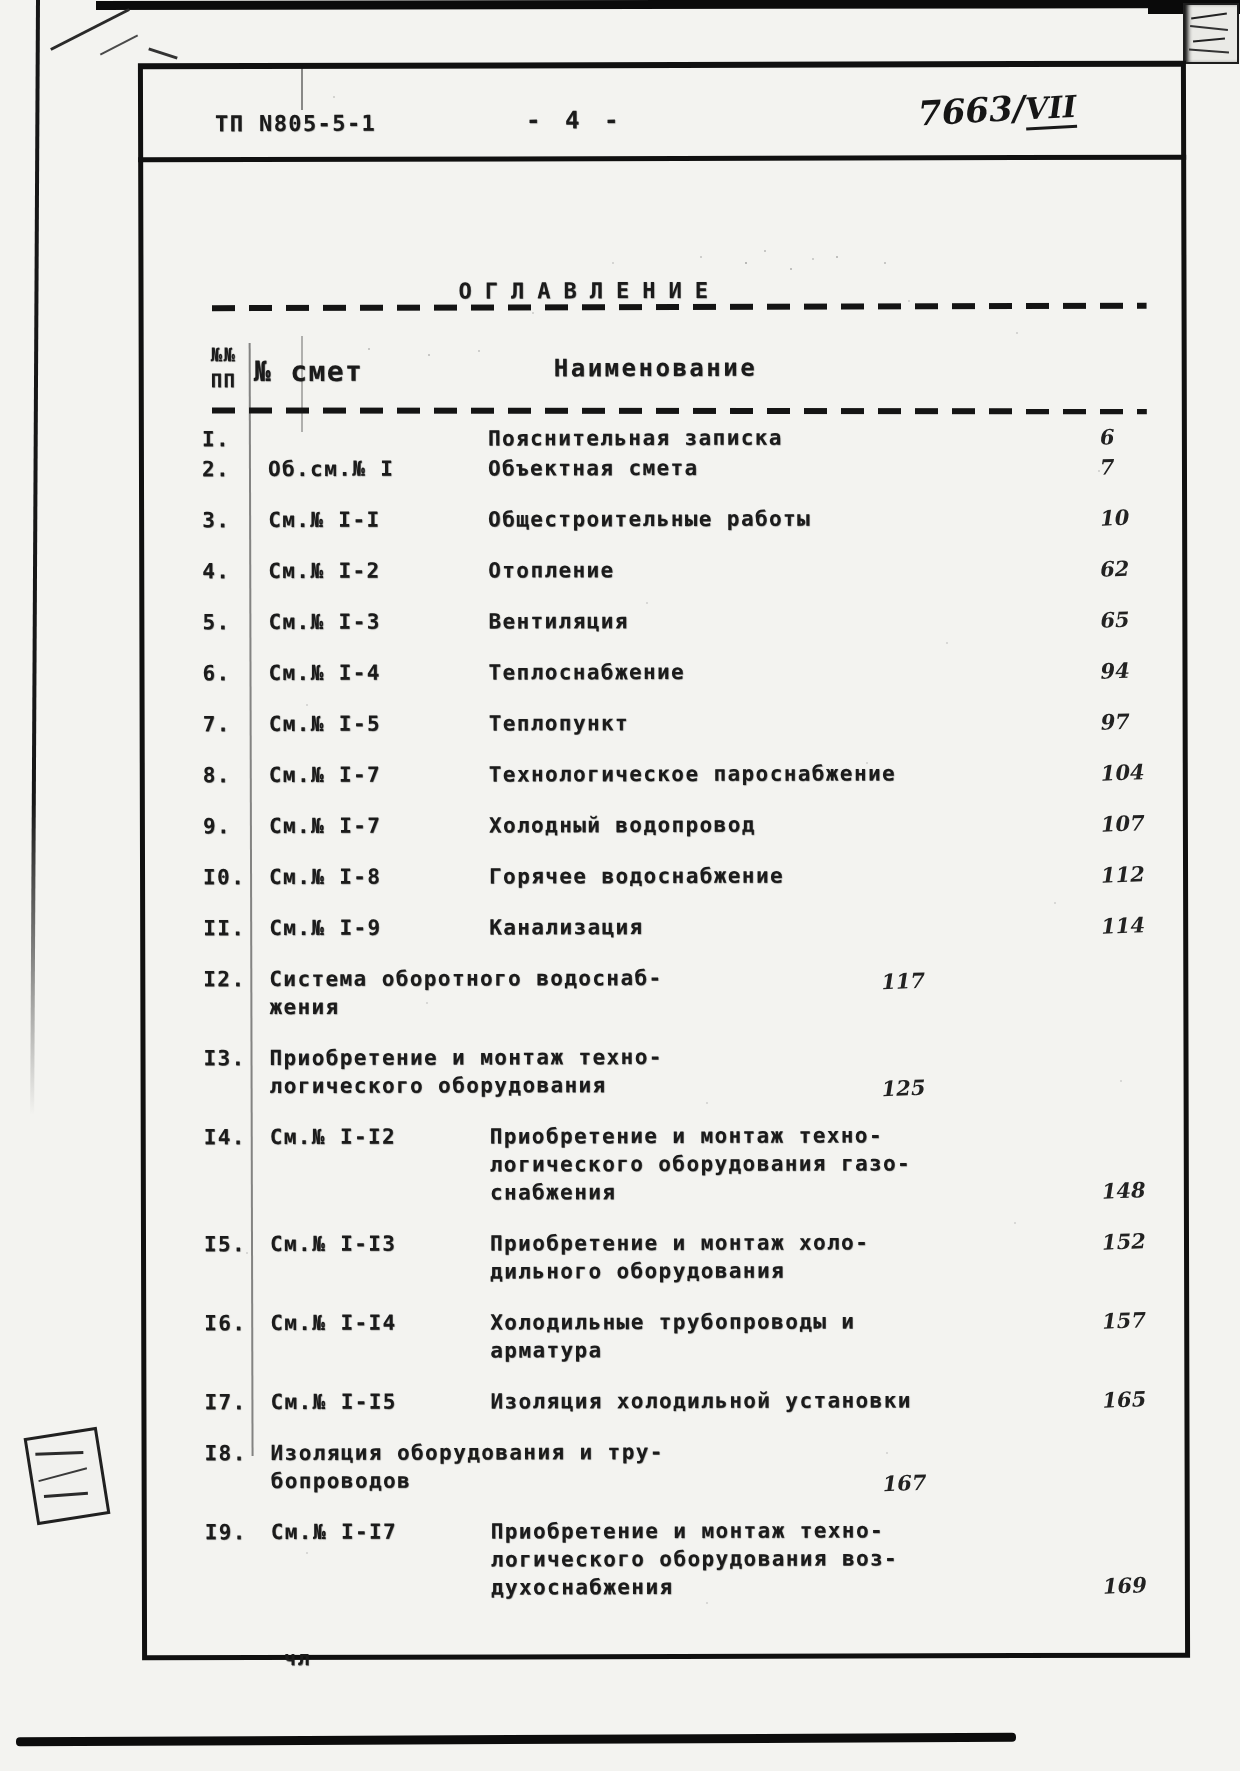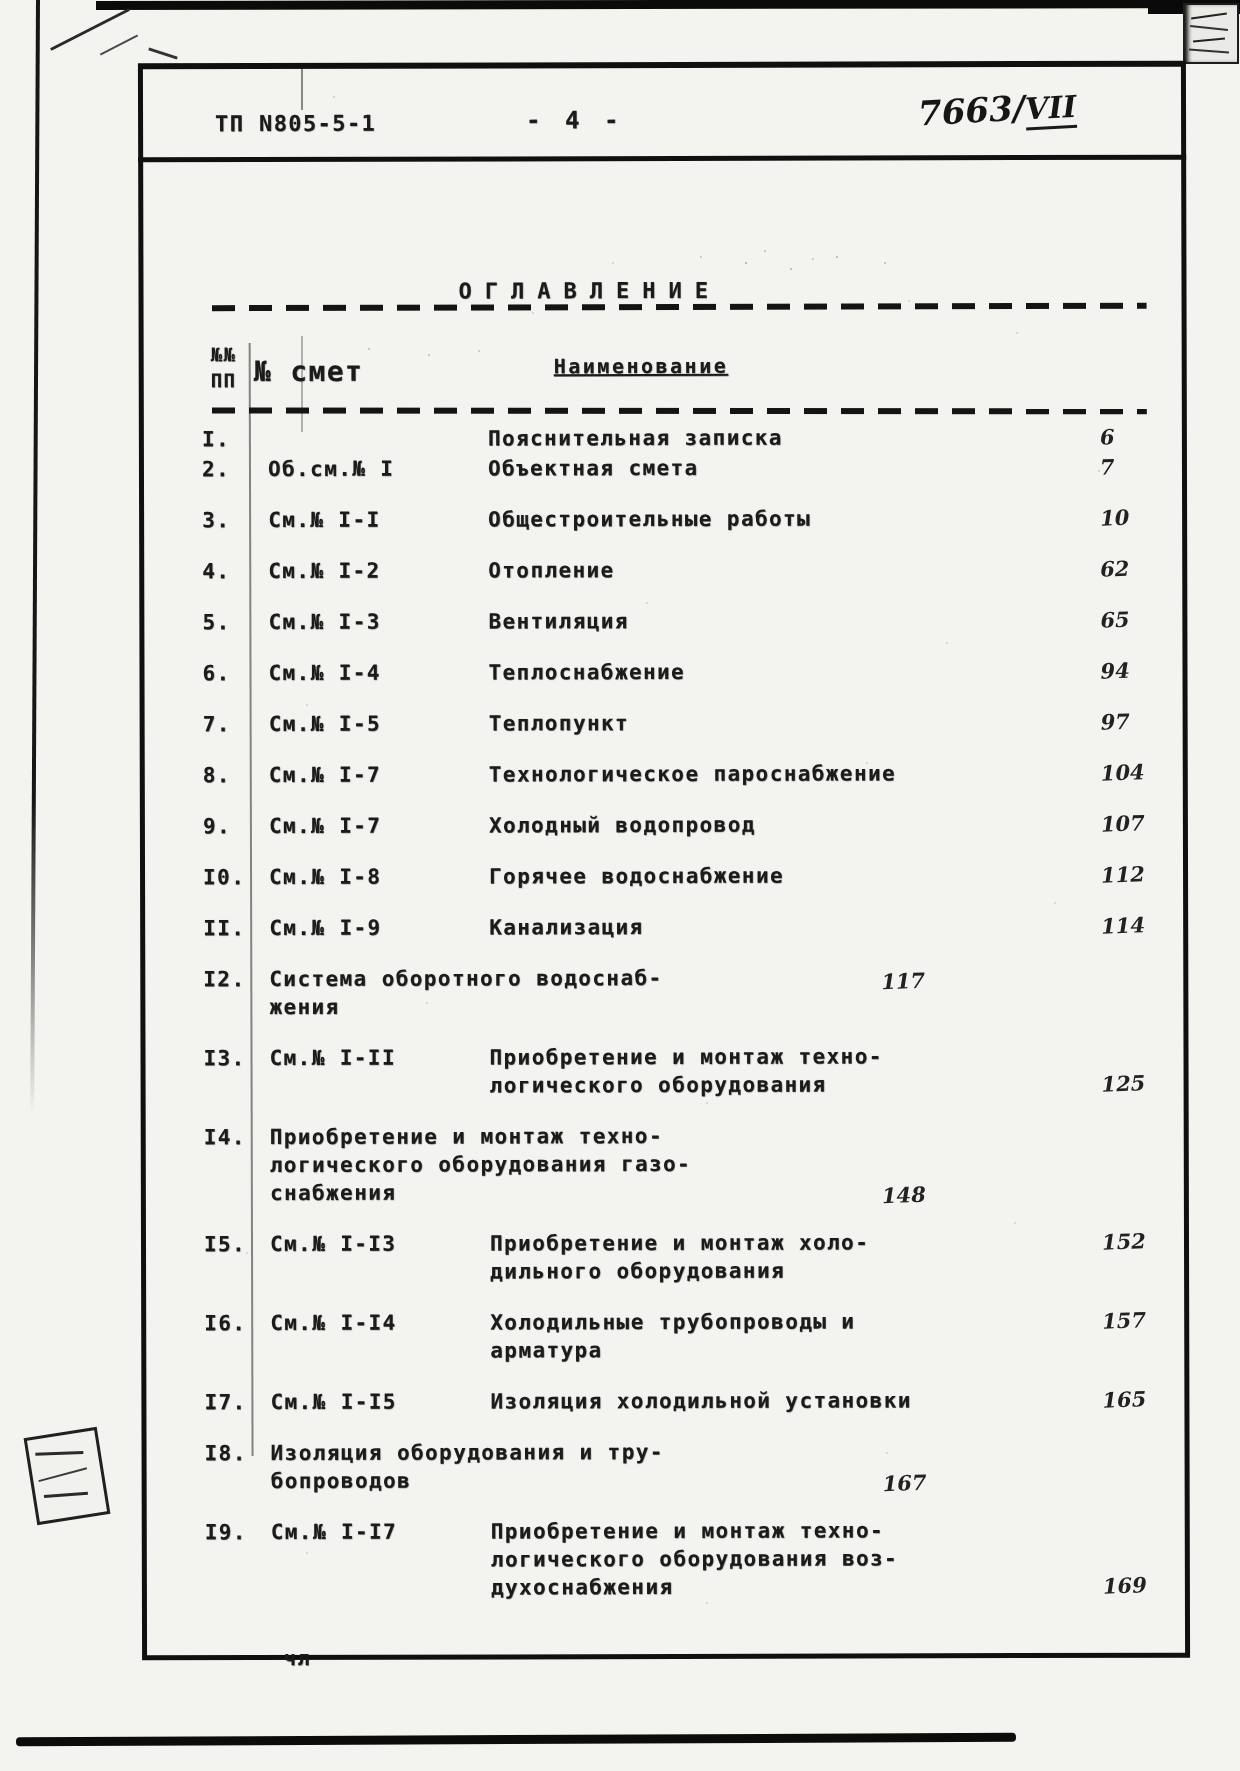--- a/index.html
+++ b/index.html
@@ -51,21 +51,21 @@
   .dashed.d1{top:236px;}
   .dashed.d2{top:340px;transform:rotate(.2deg);}
   .col-divider{position:absolute;left:105px;top:274px;width:2px;height:1113px;background:rgba(20,20,20,.5);}
   .doc-code{left:72px;top:42px;font-size:22px;}
   .folio{left:383px;top:38px;font-size:24px;letter-spacing:5px;}
   .inventory{left:775px;top:22px;font-size:34px;color:#161616;transform:rotate(-3deg);}
   .inventory .roman{border-bottom:3px solid #1a1a1a;padding-bottom:1px;font-size:30px;}
   .page-title{left:315px;top:180px;font-size:22px;letter-spacing:13px;margin-top:30px;}
   .th-index{left:67px;top:272px;font-size:19px;line-height:26px;}
   .th-smeta{left:110px;top:286px;font-size:28px;}
-  .th-name{left:410px;top:286px;font-size:20px;letter-spacing:2.5px;text-decoration:underline;}
+  .th-name{left:410px;top:286px;font-size:24px;letter-spacing:2.5px;}
   
   .rows{position:absolute;left:58px;top:356px;width:965px;}
   .row{display:flex;margin-bottom:23px;font-size:21px;line-height:28px;}
   .row.first-row{margin-bottom:2px;}
   .c-num{width:66px;flex:none;}
   .c-smeta{width:220px;flex:none;}
   .c-name{width:600px;flex:none;white-space:pre-line;}
   .c-page{flex:1;padding-left:12px;align-self:flex-end;font-size:21px;line-height:28px;
           color:#222;text-shadow:none;transform:rotate(-2deg);}
   .row.page-first .c-page{align-self:flex-start;}
@@ -192,27 +192,27 @@
     <span class="c-page hw">114</span>
   </div>
         <div class="row tw page-first">
     <span class="c-num">I2.</span>
     <span class="c-name">Система оборотного водоснаб-
 жения</span>
     <span class="c-page hw">117</span>
   </div>
         <div class="row tw">
     <span class="c-num">I3.</span>
-    <span class="c-smeta">См.№ I-II</span>
     <span class="c-name">Приобретение и монтаж техно-
 логического оборудования</span>
     <span class="c-page hw">125</span>
   </div>
         <div class="row tw">
     <span class="c-num">I4.</span>
+    <span class="c-smeta">См.№ I-I2</span>
     <span class="c-name">Приобретение и монтаж техно-
 логического оборудования газо-
 снабжения</span>
     <span class="c-page hw">148</span>
   </div>
         <div class="row tw page-first">
     <span class="c-num">I5.</span>
     <span class="c-smeta">См.№ I-I3</span>
     <span class="c-name">Приобретение и монтаж холо-
 дильного оборудования</span>

